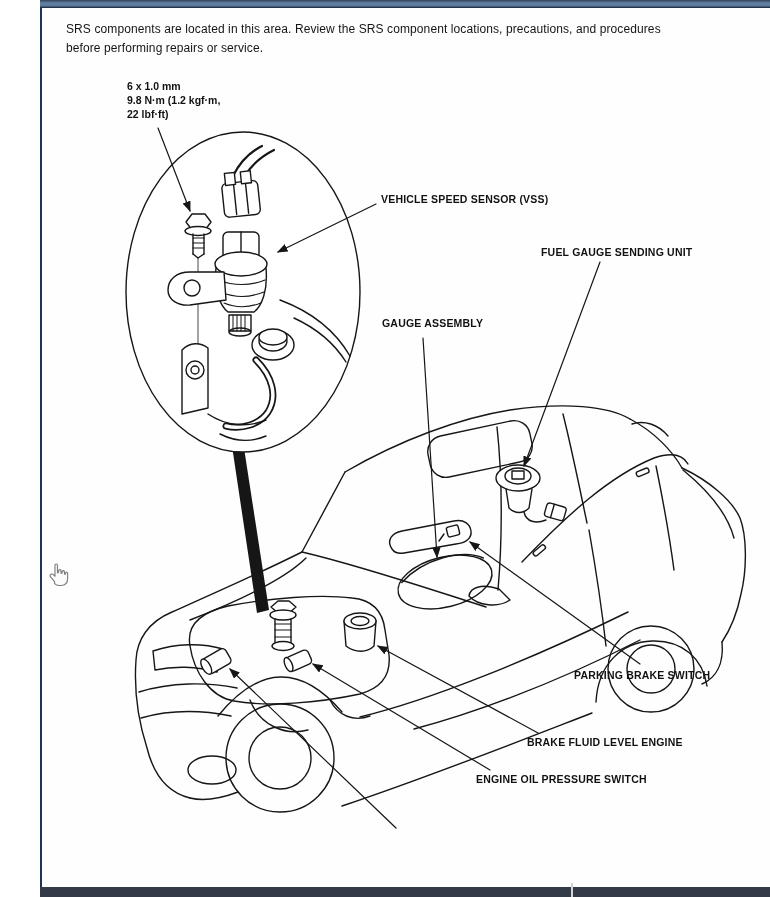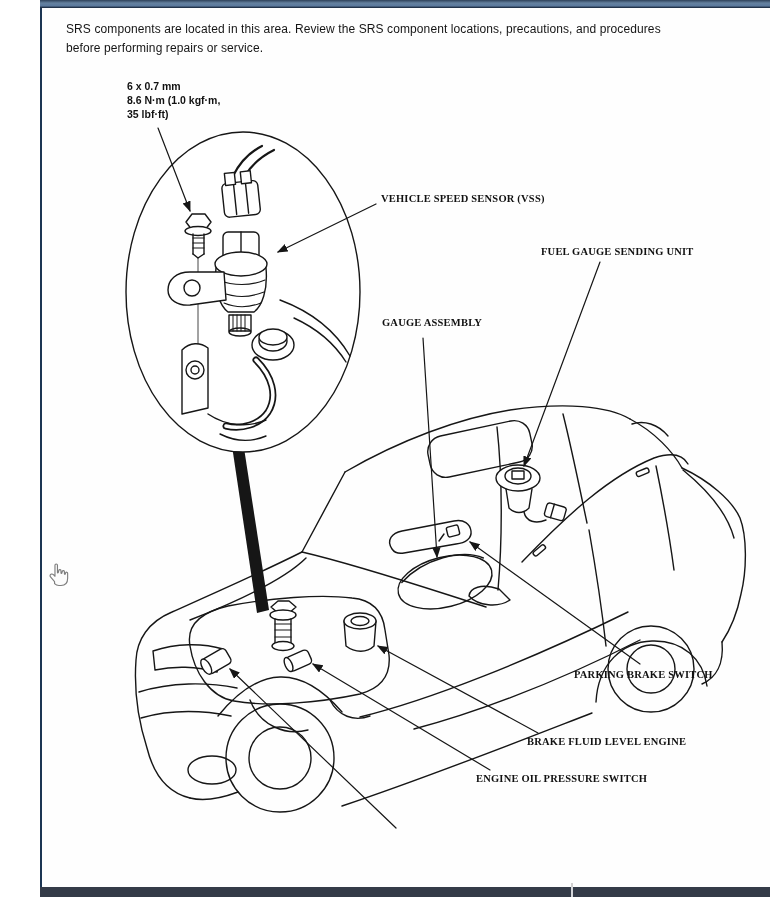--- a/index.html
+++ b/index.html
@@ -32,21 +32,21 @@
   .intro{
     position:absolute;left:26px;top:20px;width:690px;margin:0;
     font-size:12px;line-height:19px;font-weight:500;letter-spacing:0.1px;color:#151515;
   }
   .spec{
     position:absolute;left:87px;top:79px;
     font-size:10.5px;line-height:14px;font-weight:bold;color:#111;
   }
   .lbl{
     position:absolute;font-size:10.5px;font-weight:bold;letter-spacing:0.2px;
-    line-height:14px;color:#111;white-space:nowrap;font-family:Liberation Serif, serif;
+    line-height:14px;color:#111;white-space:nowrap;
   }
   #lbl-vss{left:341px;top:192px;}
   #lbl-fuel{left:501px;top:245px;}
   #lbl-gauge{left:342px;top:316px;}
   #lbl-parking{left:534px;top:668px;}
   #lbl-fluid{left:487px;top:735px;}
   #lbl-oil{left:436px;top:772px;}
   #lbl-ect{left:339px;top:831px;white-space:normal;width:260px;}
   
   .diagram{position:absolute;left:0;top:0;}
@@ -56,23 +56,23 @@
 <body>
 
 <div class="window">
 
   <div class="top-bar"></div>
   <div class="left-border"></div>
 
   <p class="intro"><span>SRS components are located in this area. Review the SRS component locations, precautions, and procedures</span><br><span>before performing repairs or service.</span></p>
 
   <div class="spec">
-    <div>6 x 0.7 mm</div>
-    <div>8.6 N·m (1.0 kgf·m,</div>
-    <div>35 lbf·ft)</div>
+    <div>6 x 1.0 mm</div>
+    <div>9.8 N·m (1.2 kgf·m,</div>
+    <div>22 lbf·ft)</div>
   </div>
 
   <svg class="diagram" width="770" height="897" viewBox="0 0 770 897">
     <defs>
       <marker id="ah" markerWidth="10" markerHeight="8" refX="8" refY="3.5" orient="auto">
         <path d="M0,0 L9,3.5 L0,7 Z" fill="#161616"></path>
       </marker>
     </defs>
     <g fill="none" stroke="#161616" stroke-width="1.4" stroke-linecap="round" stroke-linejoin="round">
 

